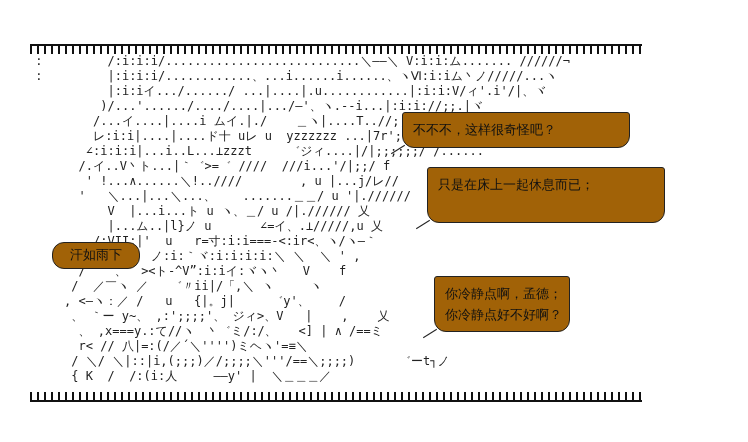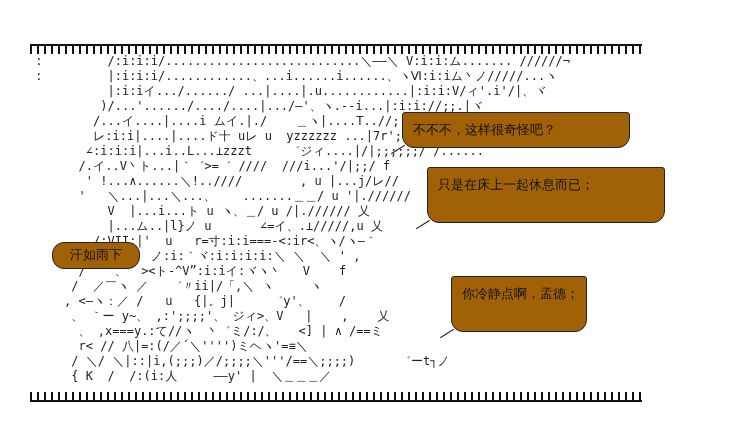--- a/index.html
+++ b/index.html
@@ -61,21 +61,21 @@
     position: absolute;
     left: -13px;
     bottom: -3px;
     width: 16px;
     height: 0;
     border-bottom: 1.5px solid #222;
     transform: rotate(-32deg);
   }
   .bubble-top    { left: 402px; top: 112px; width: 228px; height: 36px; }
   .bubble-middle { left: 427px; top: 167px; width: 238px; height: 56px; }
-  .bubble-bottom { left: 451px; top: 276px; width: 136px; height: 56px; }
+  .bubble-bottom { left: 434px; top: 276px; width: 136px; height: 56px; }
   .bubble-sweat {
     left: 52px; top: 242px; width: 88px; height: 27px;
     border-radius: 12px;
     padding: 3px 8px;
     line-height: 18px;
     text-align: center;
   }
   .dialogue-line { display: block; }
 </style>
 </head>
@@ -111,20 +111,21 @@
   <div class="bubble bubble-top tail">
     <span class="dialogue-line">不不不，这样很奇怪吧？</span>
   </div>
 
   <div class="bubble bubble-middle tail">
     <span class="dialogue-line">只是在床上一起休息而已；</span>
   </div>
 
   <div class="bubble bubble-bottom tail">
     <span class="dialogue-line">你冷静点啊，孟德；</span>
+    <span class="dialogue-line">你冷静点好不好啊？</span>
   </div>
 
   <div class="bubble bubble-sweat">
     <span class="dialogue-line">汗如雨下</span>
   </div>
 
   <div class="comb comb-bottom"></div>
 
 </div>
 

